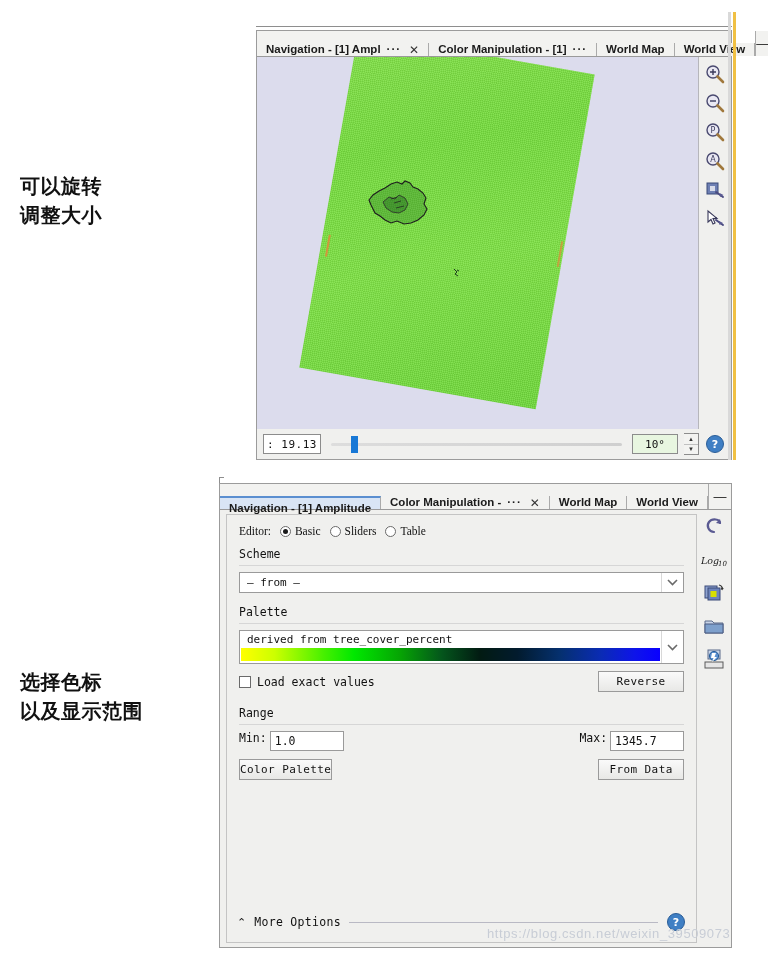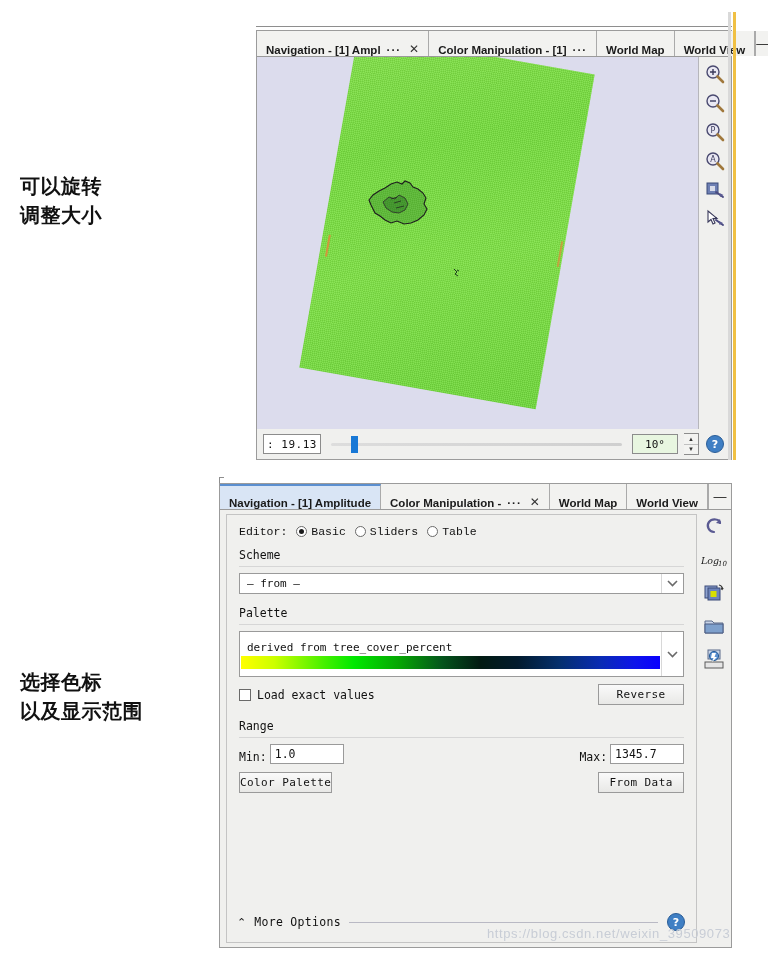--- a/index.html
+++ b/index.html
@@ -39,31 +39,32 @@
   .tabbar {
     display: flex;
     align-items: stretch;
     height: 26px;
     background: #f2f2f0;
     border-bottom: 1px solid #9a9a9a;
     box-sizing: border-box;
   }
   .tab {
     display: flex;
-    align-items: flex-end;
+    align-items: flex-start;
     gap: 6px;
     padding: 0 9px;
     font-size: 11.5px;
     font-weight: 700;
     color: #1a1a1a;
     border-right: 1px solid #aaaaaa;
     background: #f2f2f0;
     box-sizing: border-box;
     white-space: nowrap;
     cursor: default;
+    margin-top: 12px;
   }
   .tab.active {
     background: #d9e5f5;
     border-top: 2px solid #5b8fd0;
     padding-top: 4px;
   }
   .tab .ellip { letter-spacing: 1px; font-weight: 700; }
   .tab .closex {
     font-size: 12px;
     font-weight: 400;
@@ -304,21 +305,21 @@
     padding-top: 6px;
     gap: 11px;
     box-sizing: border-box;
     font-style: italic;
   }
 
   .editor-row {
     display: flex;
     align-items: center;
     gap: 9px;
-    font-family: Liberation Mono, monospace;
+    font-family: Liberation Serif, serif;
     font-size: 11.5px;
     color: #111;
     margin-bottom: 10px;
   }
   .radio {
     display: inline-flex;
     align-items: center;
     gap: 4px;
     cursor: pointer;
   }
@@ -373,21 +374,21 @@
   }
   .combo .arrow {
     width: 22px;
     display: flex;
     align-items: center;
     justify-content: center;
     border-left: 1px solid #d8d8d8;
     height: 100%;
     box-sizing: border-box;
   }
-  .combo.tall { height: 46px; align-items: center; }
+  .combo.tall { height: 34px; align-items: flex-start; }
   .combo.tall .valwrap {
     flex: 1;
     display: flex;
     flex-direction: column;
     min-width: 0;
   }
   .combo.tall .val {
     flex: none;
     height: 17px;
     line-height: 17px;
@@ -448,21 +449,21 @@
     letter-spacing: 0.4px;
   }
   .minmax-row {
     display: flex;
     align-items: center;
     justify-content: space-between;
     margin-bottom: 8px;
   }
   .field-pair {
     display: inline-flex;
-    align-items: flex-end;
+    align-items: flex-start;
     gap: 3px;
     font-family: "DejaVu Sans Mono", monospace;
     font-size: 11.5px;
     color: #111;
   }
   .txtfield {
     width: 74px;
     height: 20px;
     background: #ffffff;
     border: 1px solid #9a9a9a;

